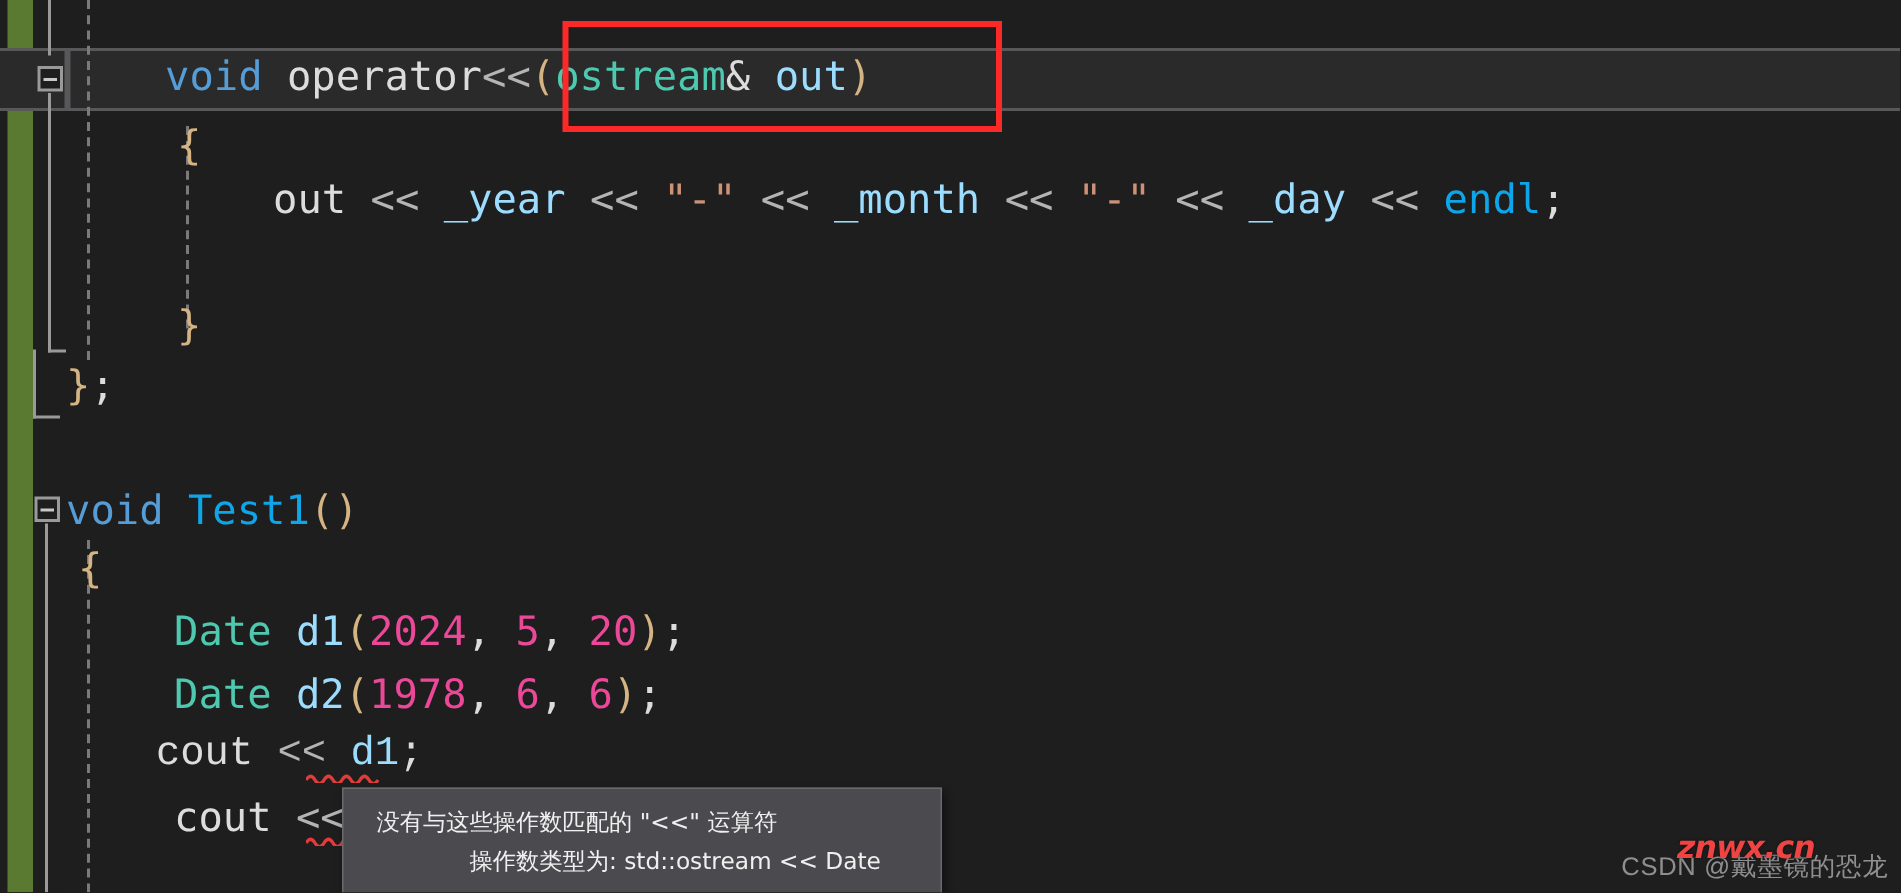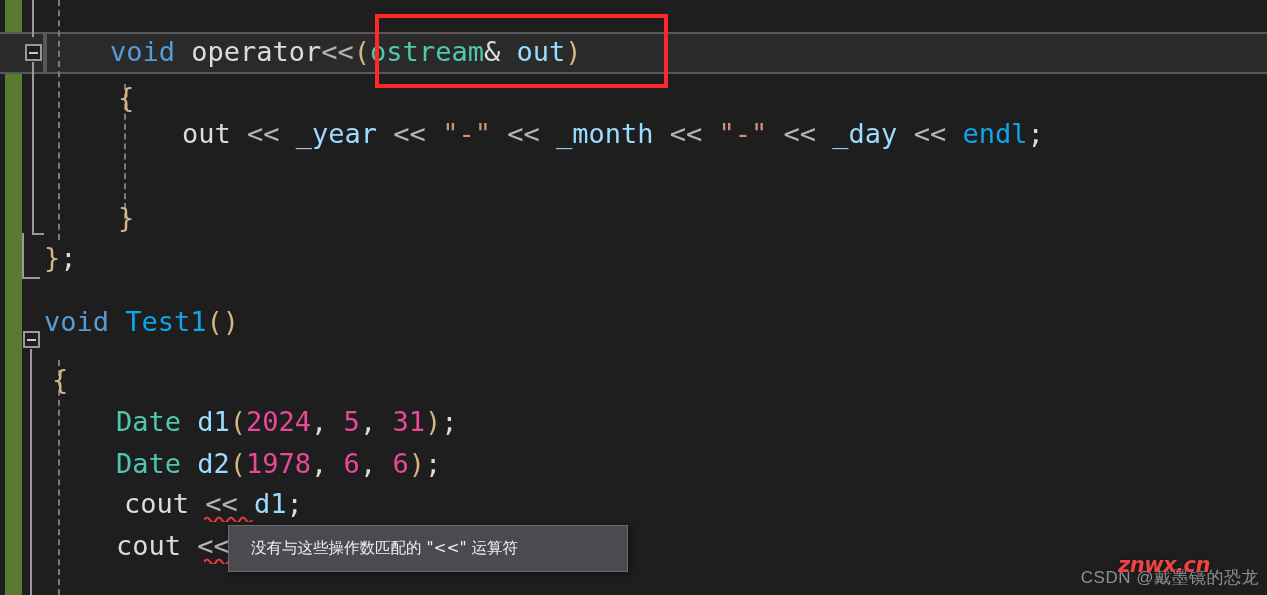--- a/index.html
+++ b/index.html
@@ -200,41 +200,42 @@
   <div class="indent-guide" style="left:58px; top:0px; height:240px;"></div>
   <div class="indent-guide" style="left:124px; top:84px; height:135px;"></div>
   <div class="indent-guide" style="left:58px; top:360px; height:235px;"></div>
 
   <div id="code-layer">
       <div class="code-line" style="top: 38px; left: 110px;"><span class="tok-kw">void </span><span class="tok-plain">operator</span><span class="tok-op">&lt;&lt;</span><span class="tok-brace">(</span><span class="tok-type">ostream</span><span class="tok-plain">&amp; </span><span class="tok-var">out</span><span class="tok-brace">)</span></div>
       <div class="code-line" style="top: 84px; left: 118px;"><span class="tok-brace">{</span></div>
       <div class="code-line" style="top: 120px; left: 182px;"><span class="tok-plain">out </span><span class="tok-op">&lt;&lt; </span><span class="tok-var">_year </span><span class="tok-op">&lt;&lt; </span><span class="tok-str">"-" </span><span class="tok-op">&lt;&lt; </span><span class="tok-var">_month </span><span class="tok-op">&lt;&lt; </span><span class="tok-str">"-" </span><span class="tok-op">&lt;&lt; </span><span class="tok-var">_day </span><span class="tok-op">&lt;&lt; </span><span class="tok-func">endl</span><span class="tok-punct">;</span></div>
       <div class="code-line" style="top: 204px; left: 118px;"><span class="tok-brace">}</span></div>
       <div class="code-line" style="top: 244px; left: 44px;"><span class="tok-brace">}</span><span class="tok-punct">;</span></div>
-      <div class="code-line" style="top: 308px; left: 44px;"><span class="tok-kw">void </span><span class="tok-func">Test1</span><span class="tok-brace">()</span></div>
+      <div class="code-line" style="top: 327px; left: 44px;"><span class="tok-kw">void </span><span class="tok-func">Test1</span><span class="tok-brace">()</span></div>
       <div class="code-line" style="top: 366px; left: 52px;"><span class="tok-brace">{</span></div>
-      <div class="code-line" style="top: 408px; left: 116px;"><span class="tok-type">Date </span><span class="tok-var">d1</span><span class="tok-brace">(</span><span class="tok-num">2024</span><span class="tok-punct">, </span><span class="tok-num">5</span><span class="tok-punct">, </span><span class="tok-num">31</span><span class="tok-brace">)</span><span class="tok-punct">;</span></div>
+      <div class="code-line" style="top: 408px; left: 116px;"><span class="tok-type">Date </span><span class="tok-var">d1</span><span class="tok-brace">(</span><span class="tok-num">2024</span><span class="tok-punct">, </span><span class="tok-num">5</span><span class="tok-punct">, </span><span class="tok-num">20</span><span class="tok-brace">)</span><span class="tok-punct">;</span></div>
       <div class="code-line" style="top: 450px; left: 116px;"><span class="tok-type">Date </span><span class="tok-var">d2</span><span class="tok-brace">(</span><span class="tok-num">1978</span><span class="tok-punct">, </span><span class="tok-num">6</span><span class="tok-punct">, </span><span class="tok-num">6</span><span class="tok-brace">)</span><span class="tok-punct">;</span></div>
-      <div class="code-line" style="top: 490px; left: 124px;"><span class="tok-plain">cout </span><span class="tok-op">&lt;&lt; </span><span class="tok-var">d1</span><span class="tok-punct">;</span></div>
+      <div class="code-line" style="top: 490px; left: 104px; font-family: Liberation Mono, monospace;"><span class="tok-plain">cout </span><span class="tok-op">&lt;&lt; </span><span class="tok-var">d1</span><span class="tok-punct">;</span></div>
       <div class="code-line" style="top: 532px; left: 116px;"><span class="tok-plain">cout </span><span class="tok-op">&lt;&lt; </span><span class="tok-var">d2</span><span class="tok-punct">;</span></div>
     </div>
 
   <div class="annot-rect" style="left:375px; top:14px; width:293px; height:74px;"></div>
 
   <div class="squiggle" style="left:204px; top:514px; width:50px;">
     <svg width="50" height="8" viewBox="0 0 50 8">
       <path d="M0,6 Q3,1 6,6 T12,6 T18,6 T24,6 T30,6 T36,6 T42,6 T48,6" fill="none" stroke="#e33a3a" stroke-width="2.2"></path>
     </svg>
   </div>
   <div class="squiggle" style="left:204px; top:556px; width:50px;">
     <svg width="50" height="8" viewBox="0 0 50 8">
       <path d="M0,6 Q3,1 6,6 T12,6 T18,6 T24,6 T30,6 T36,6 T42,6 T48,6" fill="none" stroke="#e33a3a" stroke-width="2.2"></path>
     </svg>
   </div>
 
   <div class="tooltip" style="left:228px; top:525px; width:400px;">
     <span>没有与这些操作数匹配的 "&lt;&lt;" 运算符</span>
+    <span class="tt-l2">操作数类型为: std::ostream &lt;&lt; Date</span>
   </div>
 
   <div class="csdn-mark">CSDN @戴墨镜的恐龙</div>
   <div class="znwx-mark">znwx.cn</div>
 
 </div>
 
 </body></html>

